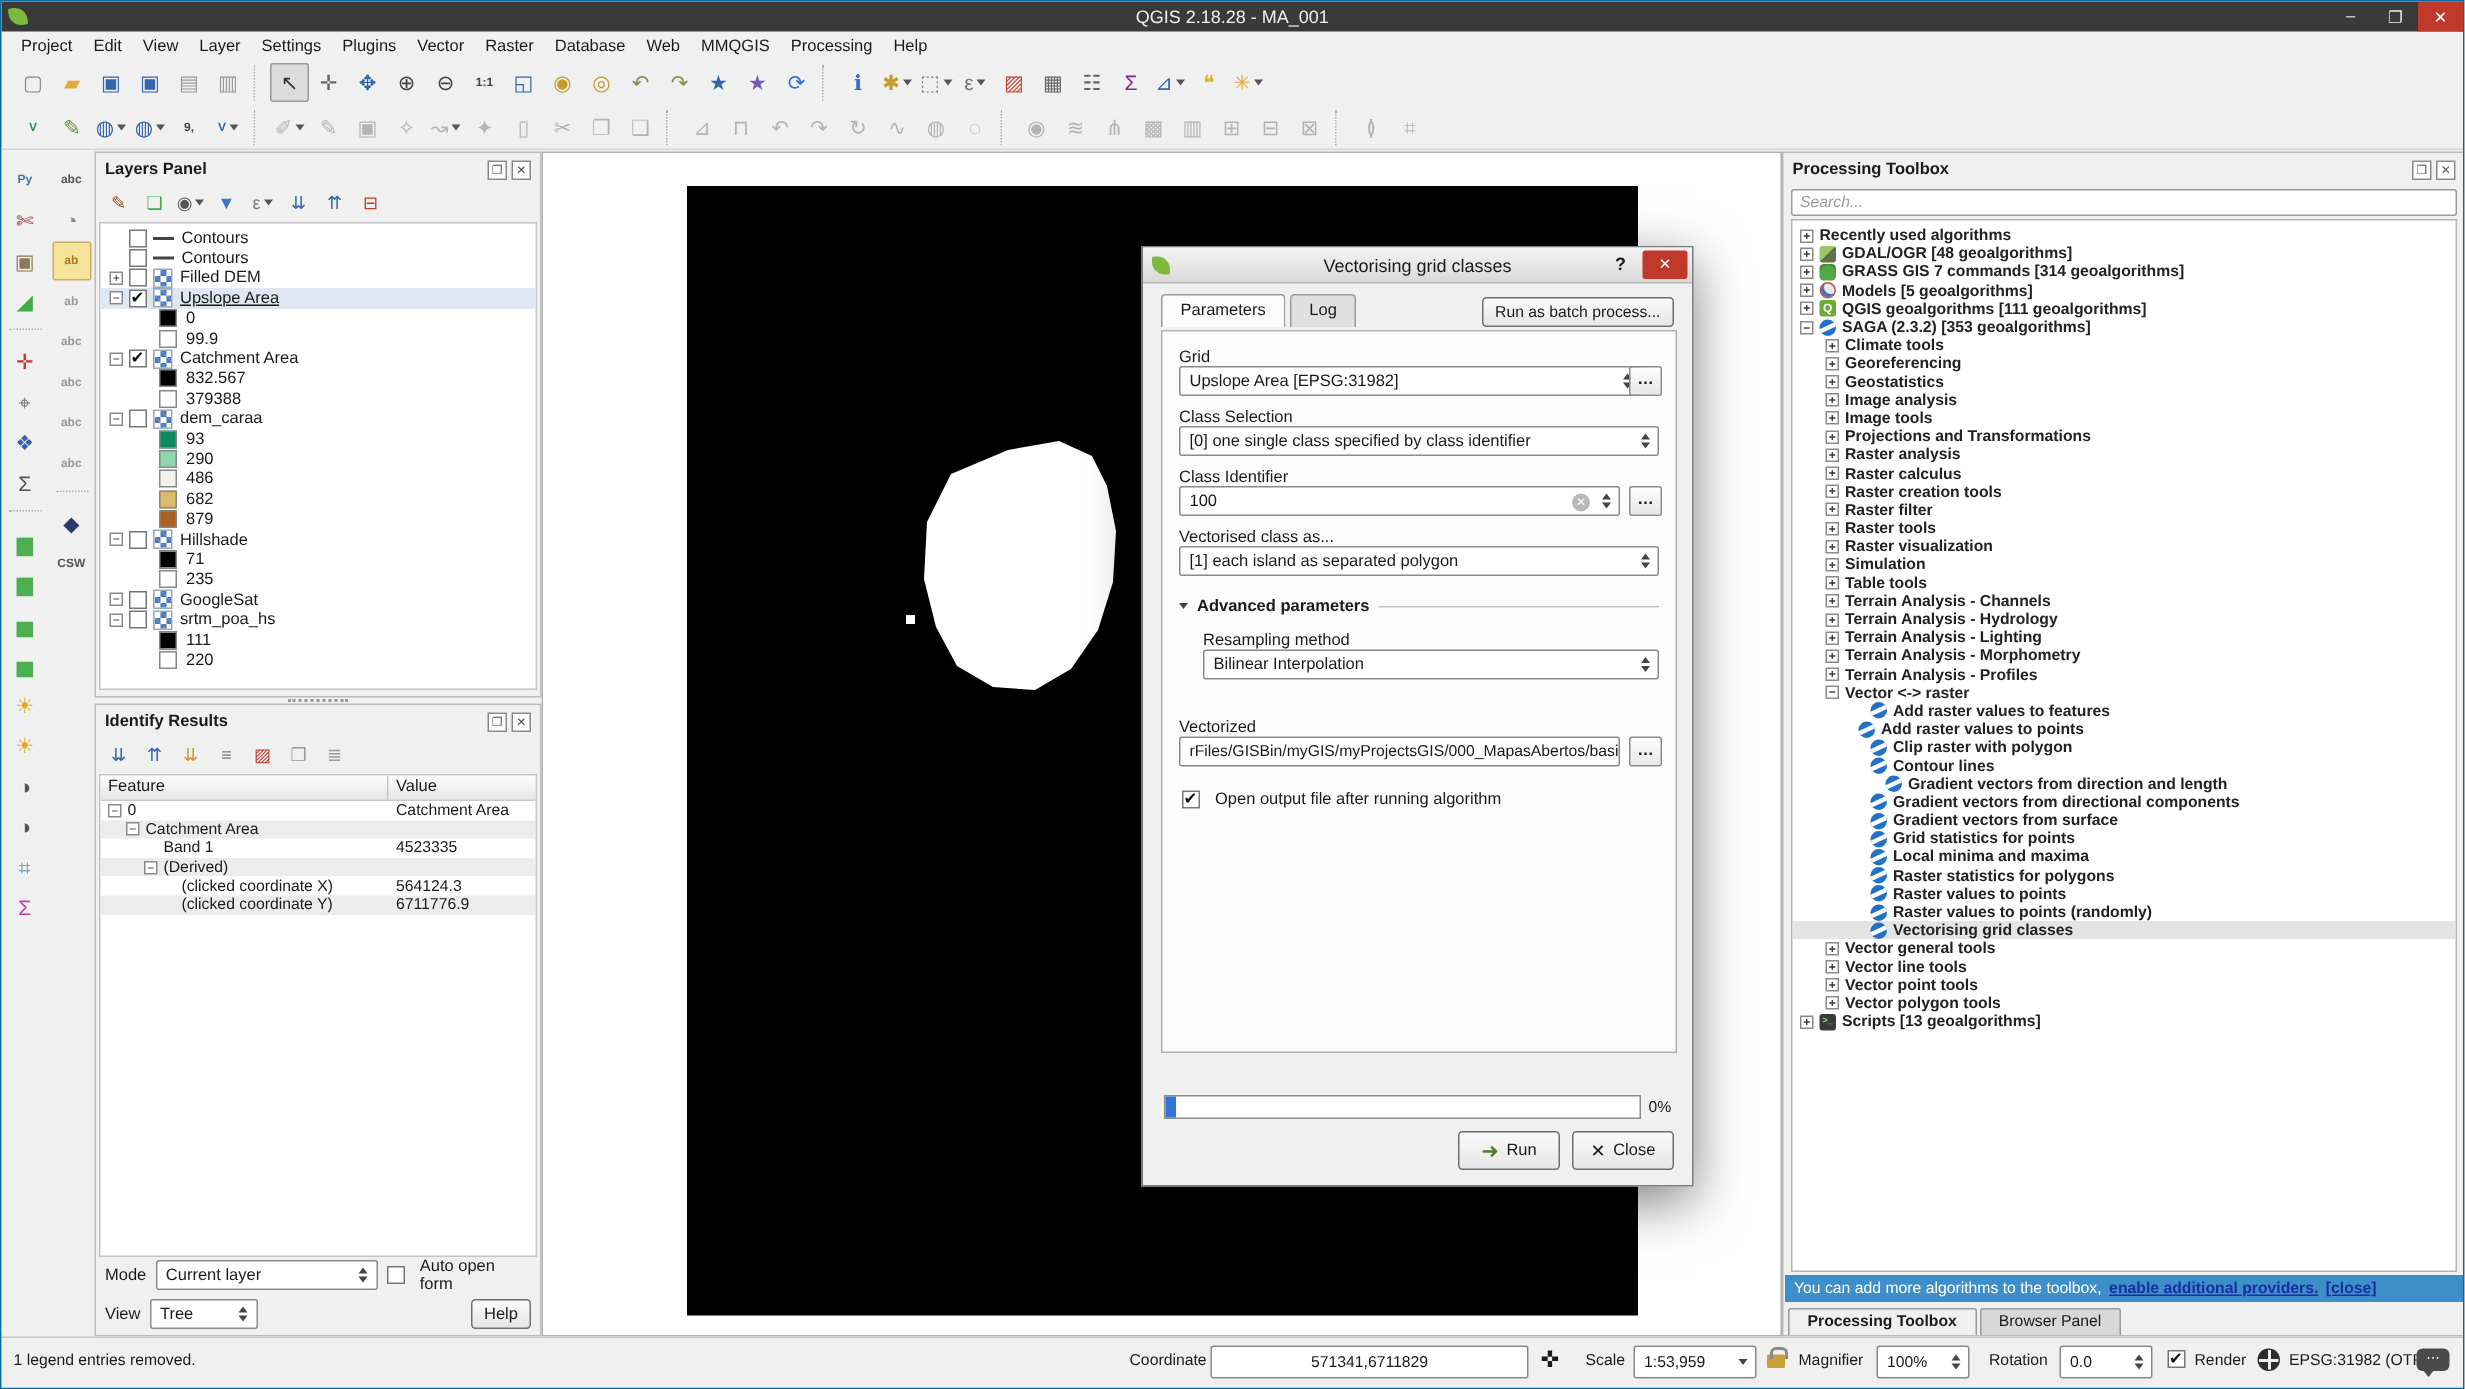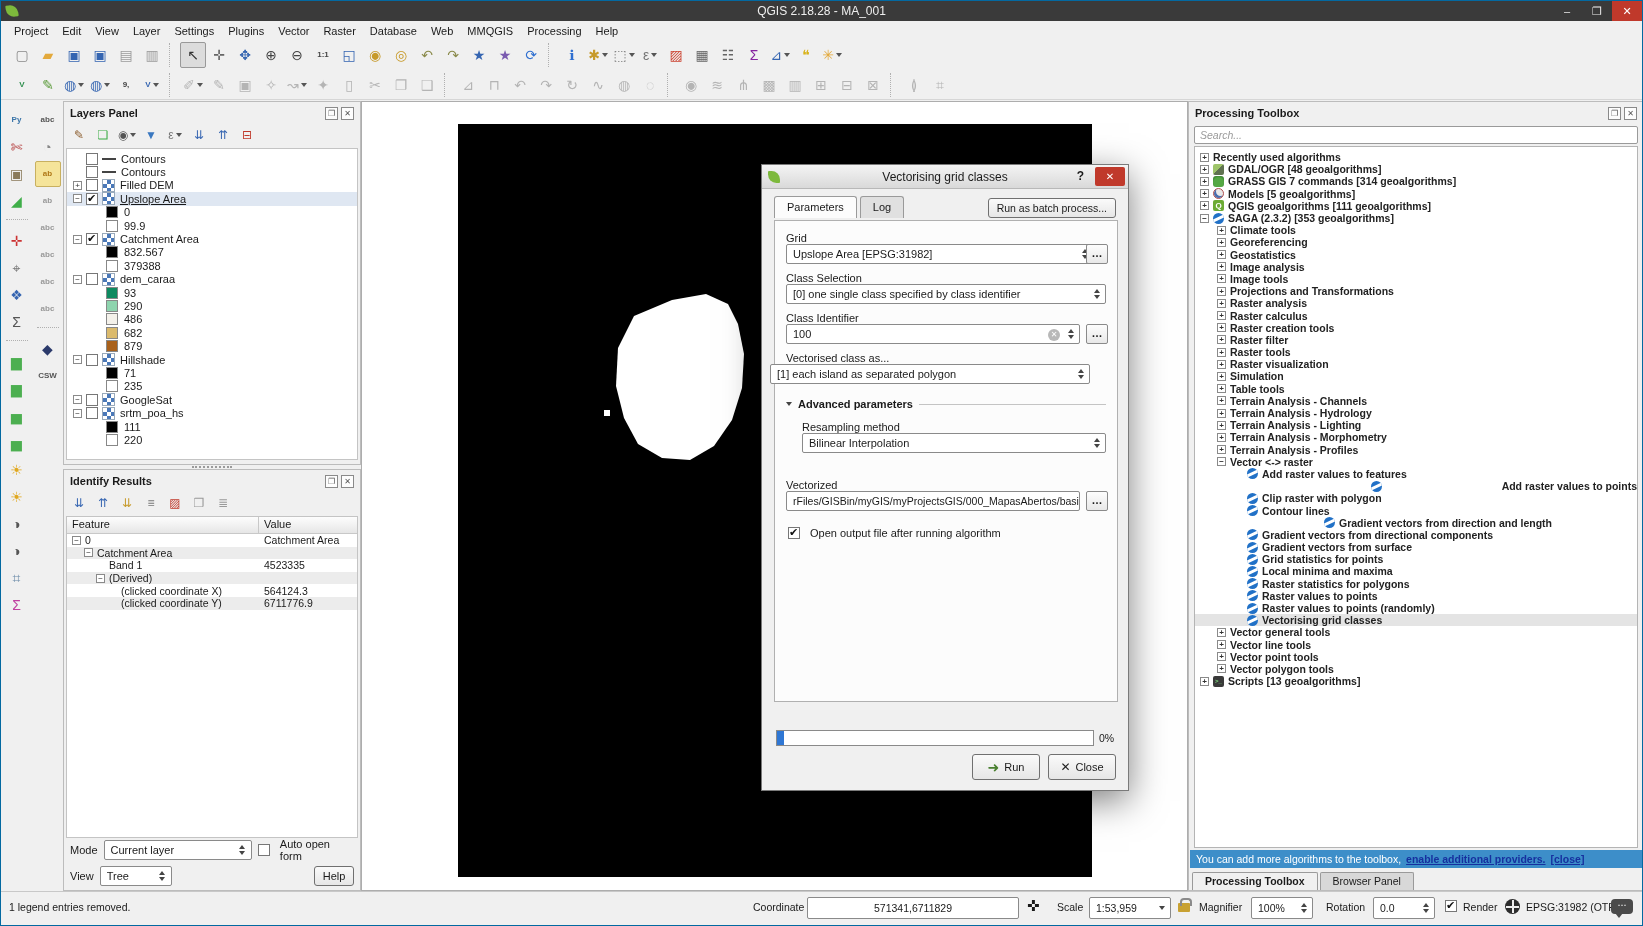--- a/index.html
+++ b/index.html
@@ -949,36 +949,36 @@
         </div>
         <div class="prow" style="padding-left: 22px;">
           <div class="exp">−</div>
           <div>Vector &lt;-&gt; raster</div>
         </div>
         <div class="prow" style="padding-left: 39px;">
           <div class="exp hidden"></div>
           <div class="picon saga"></div>
           <div>Add raster values to features</div>
         </div>
-        <div class="prow" style="padding-left: 48px; justify-content: space-between;">
+        <div class="prow" style="padding-left: 31px;">
           <div class="exp hidden"></div>
           <div class="picon saga"></div>
           <div>Add raster values to points</div>
         </div>
         <div class="prow" style="padding-left: 39px; text-align: right;">
           <div class="exp hidden"></div>
           <div class="picon saga"></div>
           <div>Clip raster with polygon</div>
         </div>
         <div class="prow" style="padding-left: 39px;">
           <div class="exp hidden"></div>
           <div class="picon saga"></div>
           <div>Contour lines</div>
         </div>
-        <div class="prow" style="padding-left: 31px; justify-content: center;">
+        <div class="prow" style="padding-left: 49px;">
           <div class="exp hidden"></div>
           <div class="picon saga"></div>
           <div>Gradient vectors from direction and length</div>
         </div>
         <div class="prow" style="padding-left: 39px;">
           <div class="exp hidden"></div>
           <div class="picon saga"></div>
           <div>Gradient vectors from directional components</div>
         </div>
         <div class="prow" style="padding-left: 39px;">
@@ -1089,21 +1089,21 @@
       <span>100</span>
       <span class="clear-ic">✕</span>
       <span class="spin">
           <span class="tup"></span>
           <span class="tdn"></span>
         </span>
     </div>
     <div class="dots-btn" style="left:324px;top:159px;">…</div>
 
     <div class="flabel" style="left:24px;top:187px;">Vectorised class as...</div>
-    <div class="combo" style="left:8px;top:199px;width:320px;">
+    <div class="combo" style="left:24px;top:199px;width:320px;">
       <span>[1] each island as separated polygon</span>
       <span class="spin">
           <span class="tup"></span>
           <span class="tdn"></span>
         </span>
     </div>
 
     <div id="adv-row">
       <span class="tdn"></span>
       <span>Advanced parameters</span>

